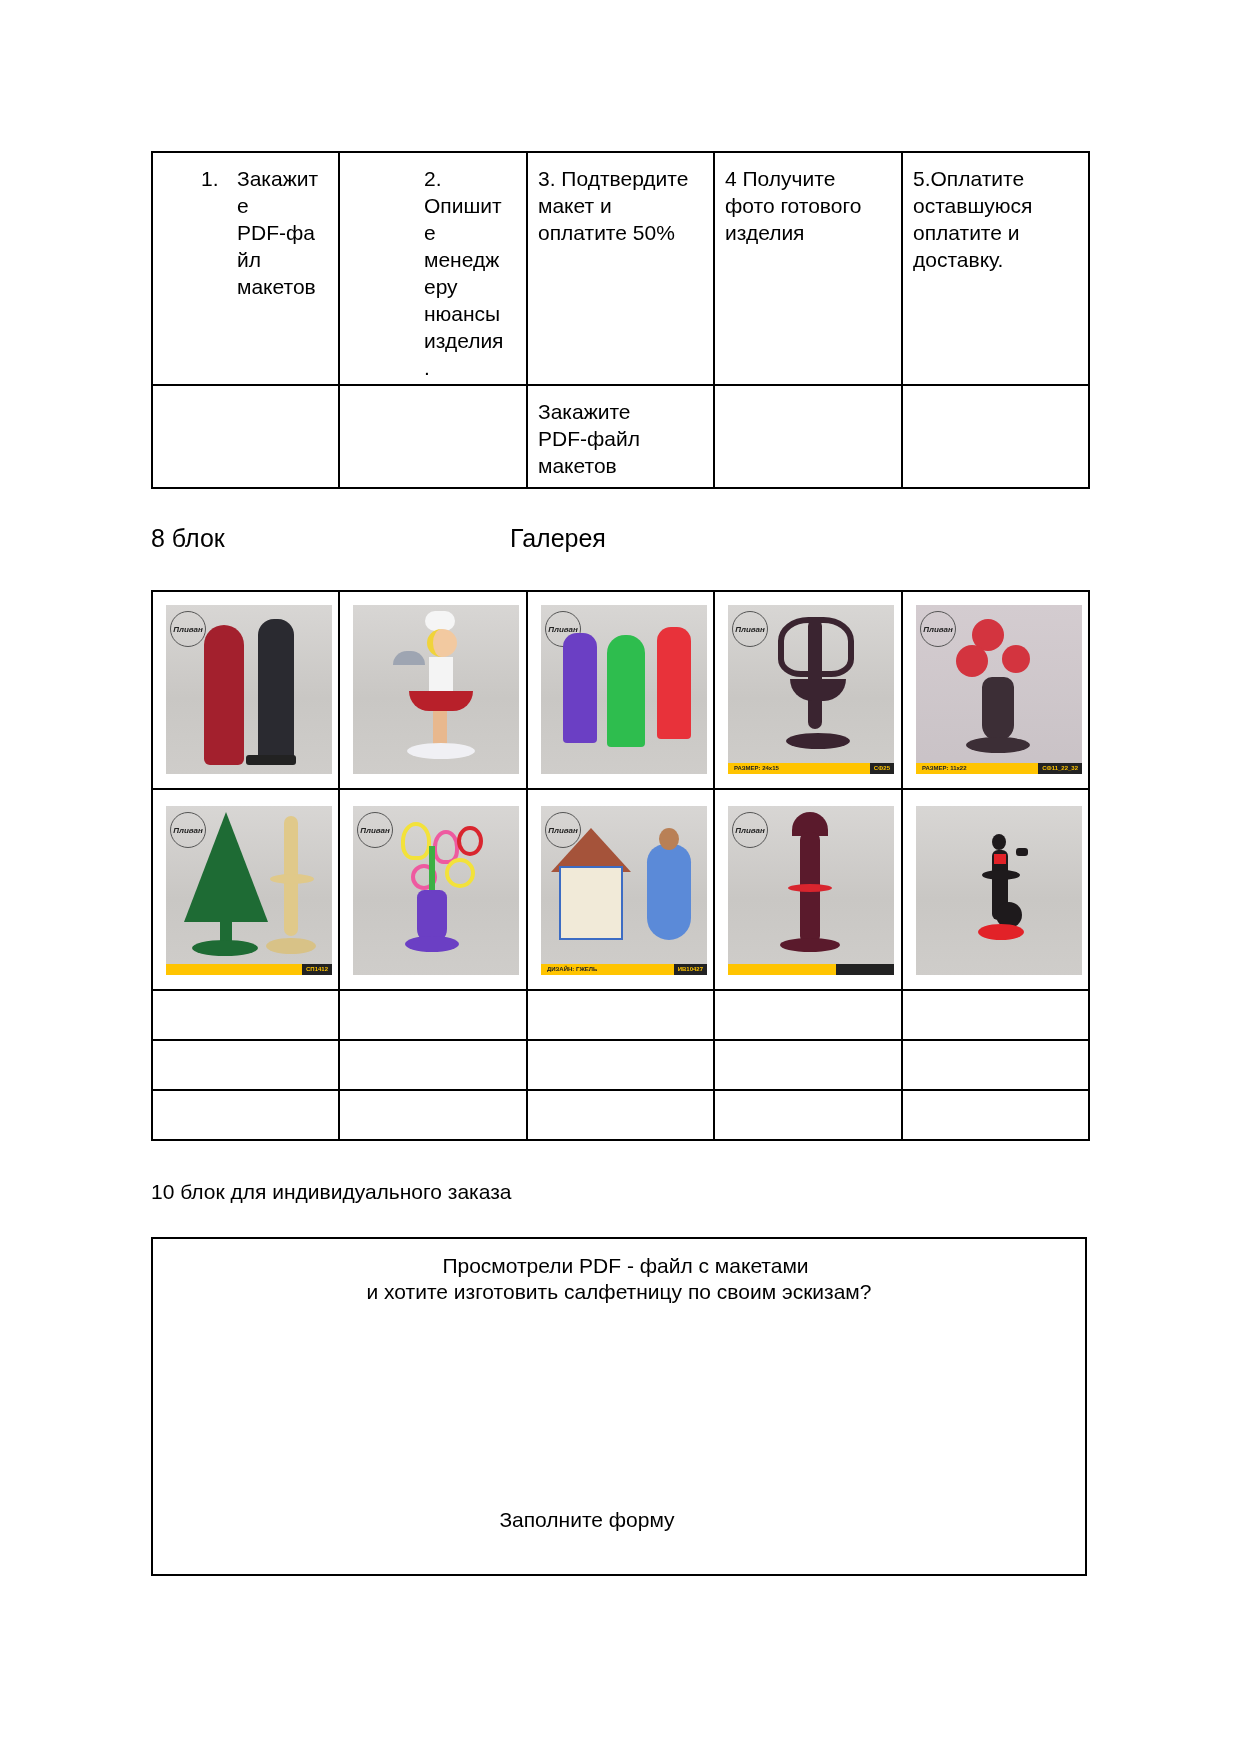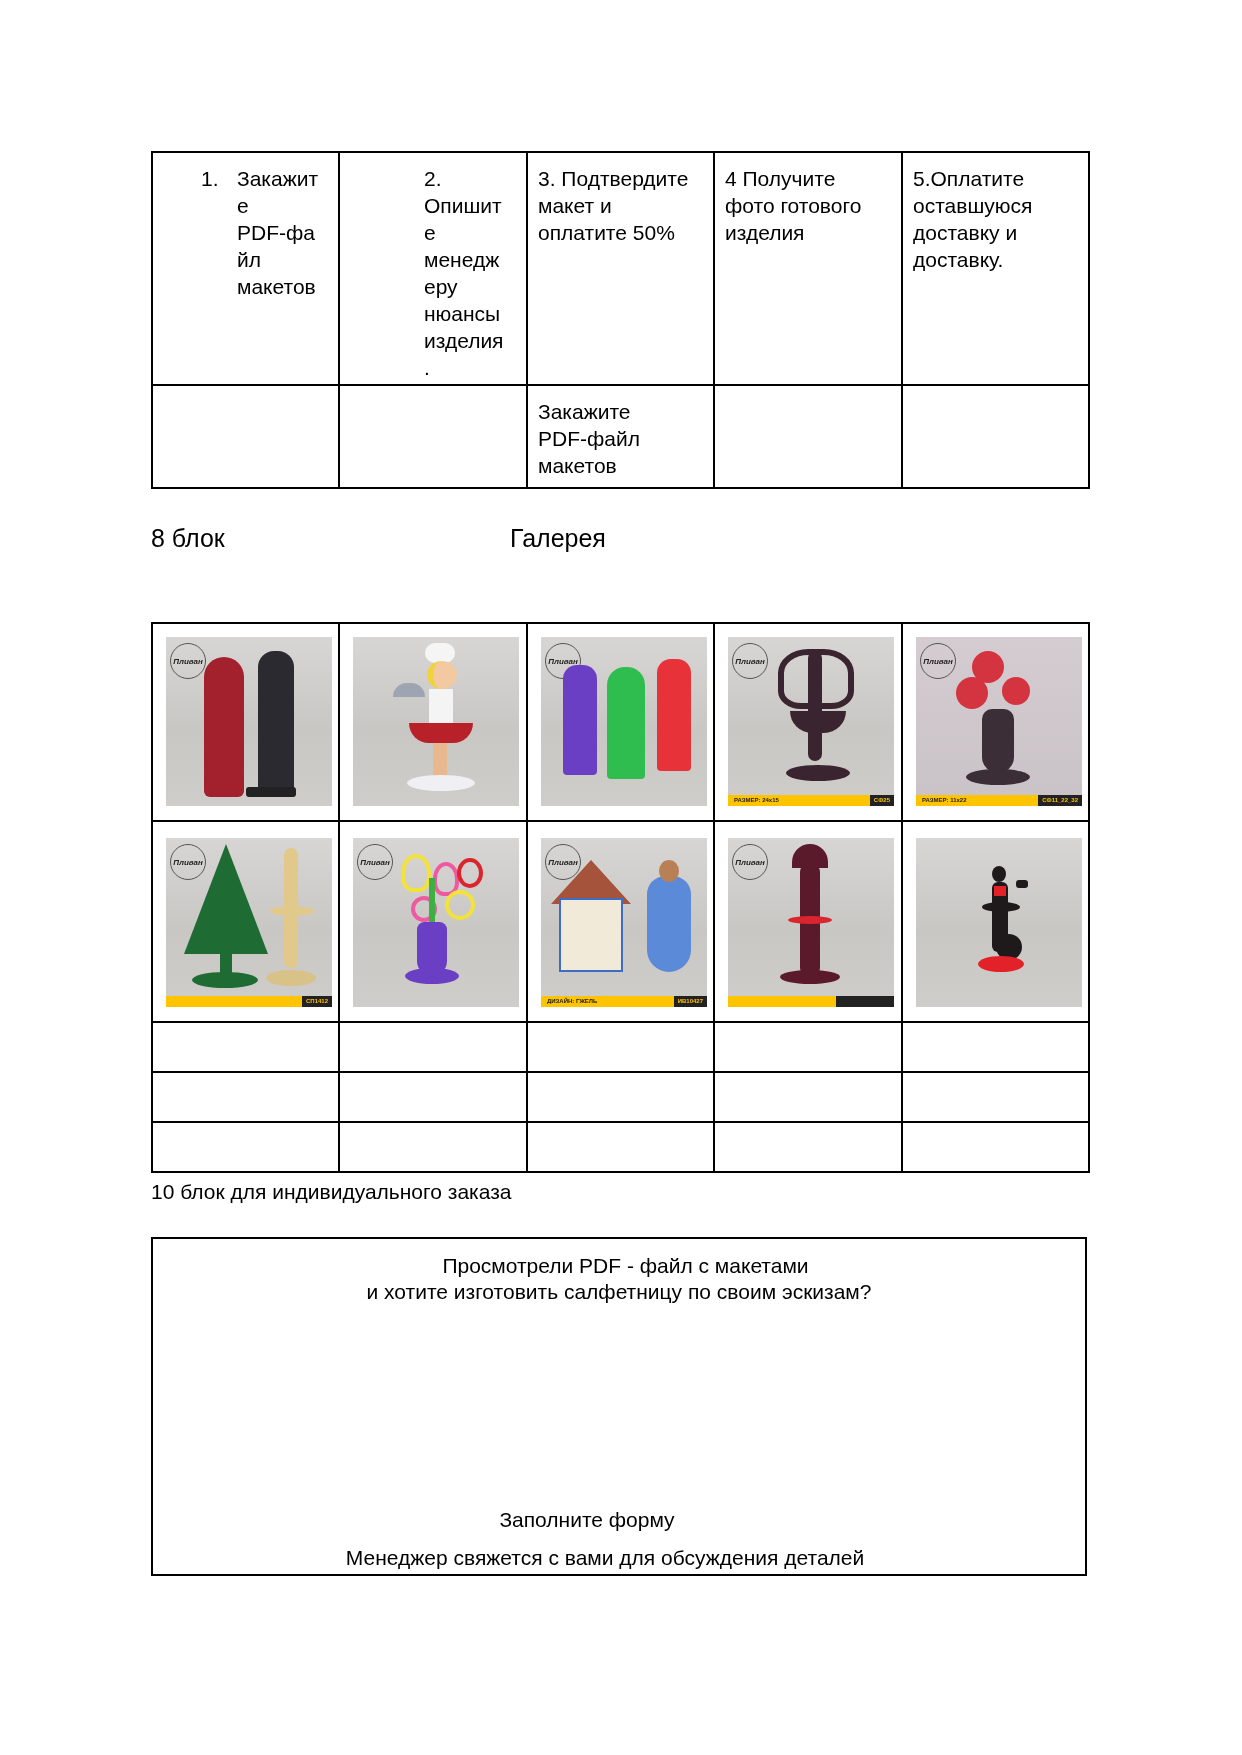--- a/index.html
+++ b/index.html
@@ -79,21 +79,21 @@
       <div class="cell txt">
         <div>4 Получите</div>
         <div>фото готового</div>
         <div>изделия</div>
       </div>
     </td>
     <td>
       <div class="cell txt">
         <div>5.Оплатите</div>
         <div>оставшуюся</div>
-        <div>доставку и</div>
+        <div>оплатите и</div>
         <div>доставку.</div>
       </div>
     </td>
   </tr>
   <tr style="height:103px;">
     <td></td>
     <td></td>
     <td>
       <div class="cell txt">
         <div>Закажите</div>
@@ -103,21 +103,21 @@
     </td>
     <td></td>
     <td></td>
   </tr>
 </tbody>
   </table>
 
 <div class="abs heading" style="left:151px; top:524px;">8 блок</div>
 <div class="abs heading" style="left:510px; top:524px;">Галерея</div>
 
-<table class="grid gallery" style="left:151px; top:590px; width:937px;margin-top:32px;">
+<table class="grid gallery" style="left:151px; top:590px; width:937px;">
   <colgroup>
     <col style="width:187px">
       <col style="width:188px">
       <col style="width:187px">
       <col style="width:188px">
       <col style="width:187px">
   </colgroup>
 
   <tbody>
       <tr style="height:198px;">
@@ -268,14 +268,13 @@
   </tr>
 </tbody>
   </table>
 
 <div class="abs txt" style="left:151px; top:1178px;">10 блок для индивидуального заказа</div>
 
 <div class="infobox">
   <div class="line" style="top:14px;padding-left:13px;">Просмотрели PDF - файл с макетами</div>
   <div class="line" style="top:40px;">и хотите изготовить салфетницу по своим эскизам?</div>
   <div class="line" style="top:268px; left:-64px;">Заполните форму</div>
-  <div class="line" style="top:306px; left:-28px;">Менеджер свяжется с вами для обсуждения деталей</div>
 </div>
 
 </body></html>

